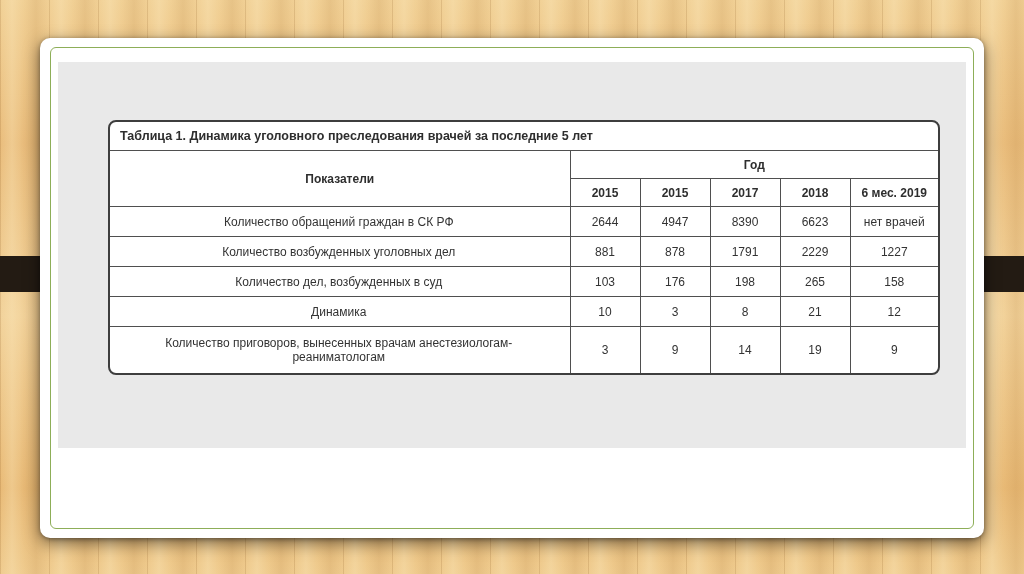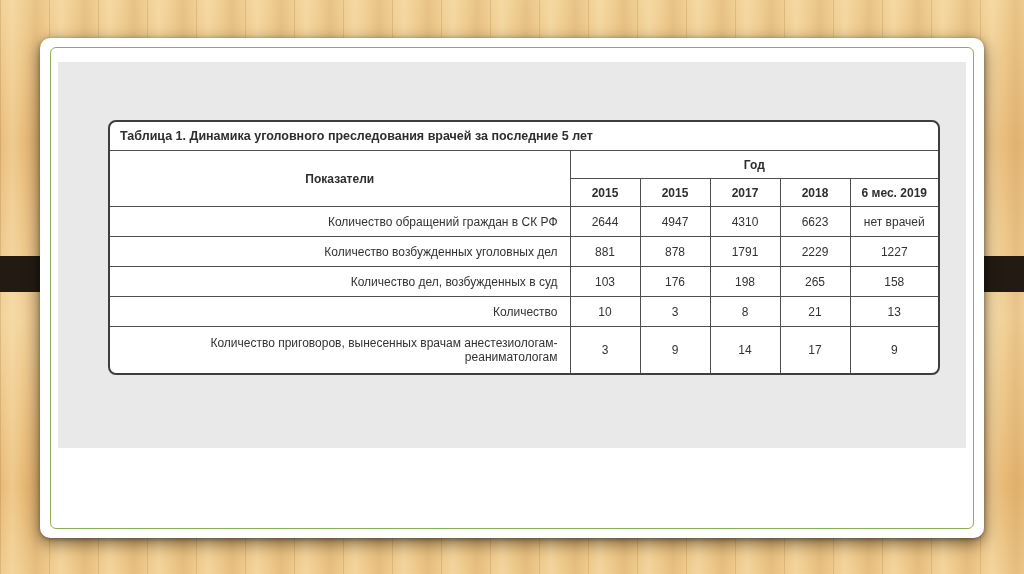--- a/index.html
+++ b/index.html
@@ -43,21 +43,21 @@
     border-right: 1px solid #4f4f4f; border-bottom: 1px solid #4f4f4f;
     padding: 2px 6px; text-align: center; vertical-align: middle;
   }
   .data-table td:last-child { border-right: none; }
   .data-table tr:last-child td { border-bottom: none; }
   td.title-cell {
     text-align: left; font-weight: bold; height: 24px; padding-left: 10px;
     font-size: 12.5px; color: #2e2e2e;
   }
   td.head { font-weight: bold; height: 23px; color: #2e2e2e; }
-  td.label-cell { text-align: right; padding-left: 10px; padding-right: 12px; }
+  td.label-cell { text-align: center; padding-left: 10px; padding-right: 12px; }
   tr.body-row td { height: 25px; }
   tr.last-row td { height: 42px; }
   col.c-label { width: 460px; }
   col.c-year { width: 70px; }
   col.c-year-wide { width: 88px; }
 </style>
 </head>
 <body>
 
 <div class="stage">
@@ -90,54 +90,54 @@
             <td class="head">2015</td>
             <td class="head">2015</td>
             <td class="head">2017</td>
             <td class="head">2018</td>
             <td class="head">6 мес. 2019</td>
           </tr>
           <tr class="body-row">
             <td class="label-cell">Количество обращений граждан в СК РФ</td>
             <td>2644</td>
             <td>4947</td>
-            <td>4310</td>
+            <td>8390</td>
             <td>6623</td>
             <td>нет врачей</td>
           </tr>
           <tr class="body-row">
             <td class="label-cell">Количество возбужденных уголовных дел</td>
             <td>881</td>
             <td>878</td>
             <td>1791</td>
             <td>2229</td>
             <td>1227</td>
           </tr>
           <tr class="body-row">
             <td class="label-cell">Количество дел, возбужденных в суд</td>
             <td>103</td>
             <td>176</td>
             <td>198</td>
             <td>265</td>
             <td>158</td>
           </tr>
           <tr class="body-row">
-            <td class="label-cell">Количество</td>
+            <td class="label-cell">Динамика</td>
             <td>10</td>
             <td>3</td>
             <td>8</td>
             <td>21</td>
-            <td>13</td>
+            <td>12</td>
           </tr>
           <tr class="body-row last-row">
             <td class="label-cell">Количество приговоров, вынесенных врачам анестезиологам-реаниматологам</td>
             <td>3</td>
             <td>9</td>
             <td>14</td>
-            <td>17</td>
+            <td>19</td>
             <td>9</td>
           </tr>
         </tbody>
           </table>
       </div>
     </div>
   </div>
 </div>
 
 </body></html>

